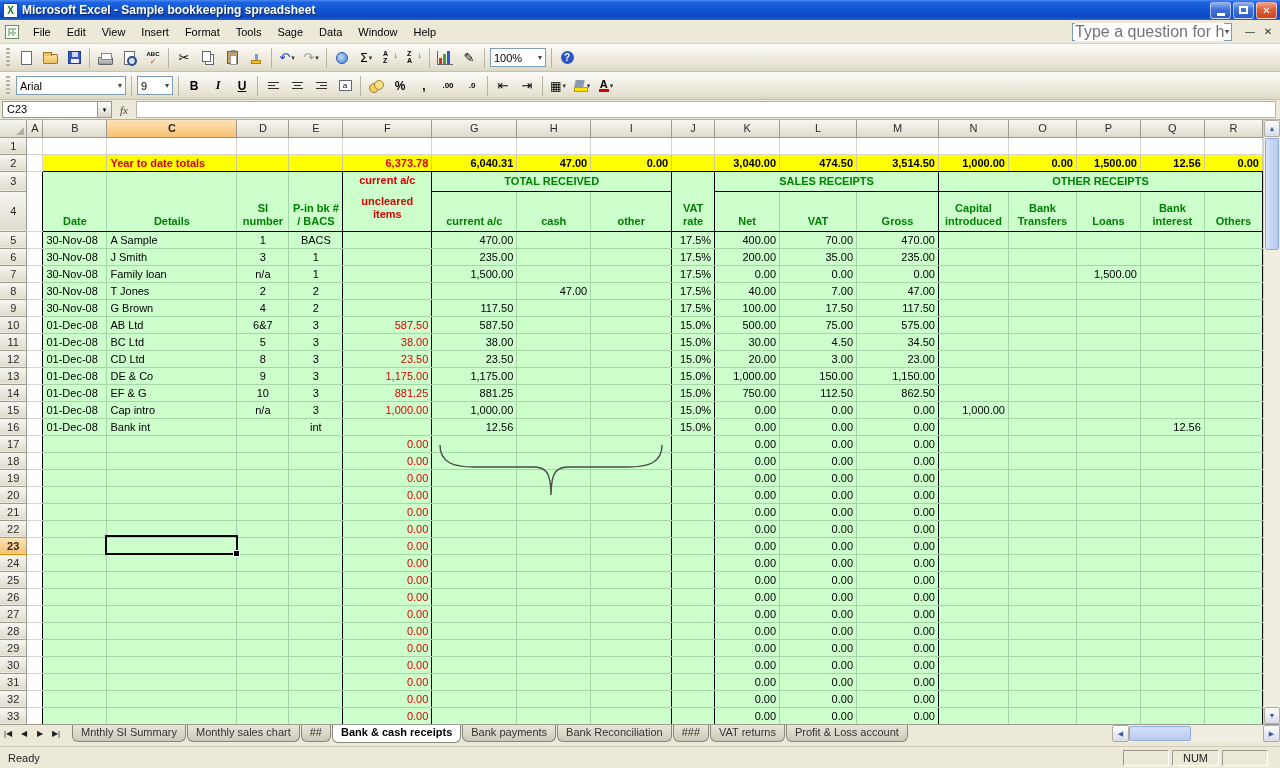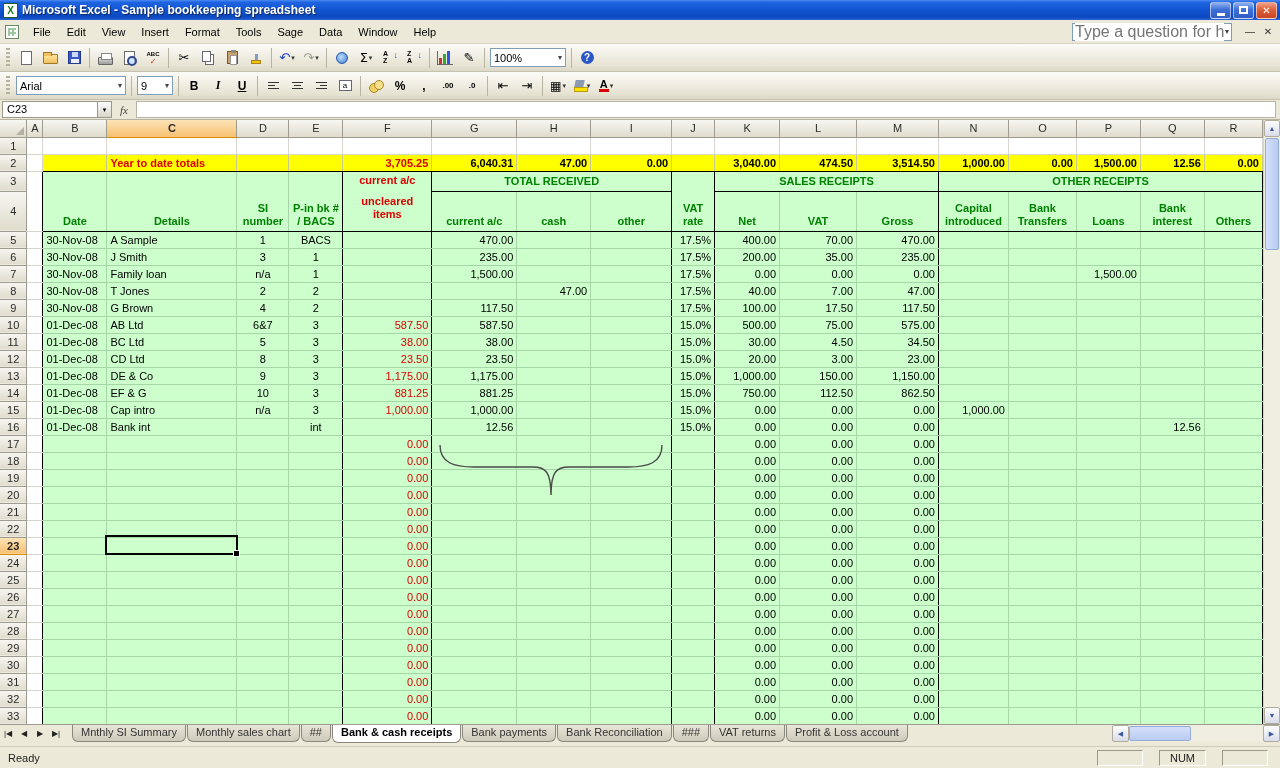--- a/index.html
+++ b/index.html
@@ -69,21 +69,21 @@
   .paste::after{content:"";position:absolute;top:-2px;left:3px;width:5px;height:3px;background:#888}
   .brush{width:10px;height:4px;background:#f5c400;border:1px solid #a8841a;margin-top:9px}
   .brush::before{content:"";position:absolute;top:-7px;left:3px;width:3px;height:6px;background:#8899c8}
   .globe{width:12px;height:12px;border-radius:50%;background:radial-gradient(circle at 4px 4px,#bfe0ff,#3a78d0);border:1px solid #2a5aa8}
   .sortaz{display:inline-flex;flex-direction:column;font-size:7px;font-weight:bold;line-height:7px;width:16px;height:15px;padding-left:1px;position:relative}
   .sortaz s{text-decoration:none;position:absolute;right:0;top:2px;font-size:9px;color:#2244cc}
   .chart{display:inline-flex;align-items:flex-end;gap:1px;width:16px;height:14px;border-left:1px solid #666;border-bottom:1px solid #666;padding:0 1px}
   .chart b{width:3px}.chart .c1{height:6px;background:#cc3333}.chart .c2{height:10px;background:#33aa33}.chart .c3{height:13px;background:#3355dd}
   .help{background:#2a56c6;color:#fff;border-radius:50%;width:13px;height:13px;line-height:13px;text-align:center;font-weight:bold;font-size:10px}
   .combo{display:inline-flex;align-items:center;justify-content:space-between;background:#fff;border:1px solid #7f9db9;height:19px;padding:0 3px;margin:0 2px;font-size:11px}
-  .zoombox{width:76px}.fname{width:110px}.fsize{width:36px}
+  .zoombox{width:56px}.fname{width:110px}.fsize{width:36px}
   .bI{font-weight:bold;font-size:12px}.iI{font-style:italic;font-family:"Liberation Serif",serif;font-weight:bold;font-size:12px}
   .uI{text-decoration:underline;font-weight:bold;font-size:12px}
   .al{display:inline-block;width:11px;height:10px;background-repeat:no-repeat;
      background-image:linear-gradient(#333,#333),linear-gradient(#333,#333),linear-gradient(#333,#333),linear-gradient(#333,#333);
      background-size:11px 1px,7px 1px,11px 1px,7px 1px}
   .al-l{background-position:0 1px,0 4px,0 7px,0 10px}
   .al-c{background-position:0 1px,2px 4px,0 7px,2px 10px}
   .al-r{background-position:0 1px,4px 4px,0 7px,4px 10px}
   .mc{width:13px;height:11px;border:1px solid #667;font-size:8px;line-height:9px;text-align:center;background:#fff}
   .coins{width:14px;height:11px}
@@ -148,21 +148,21 @@
   .tabbar{position:absolute;top:724px;left:0;width:1280px;height:22px;background:#ece9d8;display:flex;align-items:flex-start;border-top:1px solid #9e9c90}
   .tnav{width:16px;height:17px;text-align:center;line-height:17px;font-size:8px;color:#222}
   .tabs{display:flex;margin-left:8px}
   .tab{height:17px;line-height:15px;padding:0 8px;background:linear-gradient(#e9e6d9,#cdc9ba);
     border:1px solid #8a887c;border-top:none;border-radius:0 0 6px 6px;margin-right:1px;color:#333;white-space:nowrap}
   .tab.active{background:#fff;font-weight:bold;color:#000;height:18px}
 
   
   .statusbar{position:absolute;top:746px;left:0;width:1280px;height:22px;background:#ece9d8;border-top:1px solid #cfccba;
     display:flex;align-items:center;padding:0 8px;color:#222}
-  .sboxes{margin-left:auto;display:flex;gap:16px;margin-right:4px}
+  .sboxes{margin-left:auto;display:flex;gap:3px;margin-right:4px}
   .sbox{height:16px;line-height:14px;border:1px solid;border-color:#9c998a #fff #fff #9c998a;padding:0 10px;min-width:46px;text-align:center}
 </style>
 </head>
 <body>
 
 <div class="win">
 
   <div class="titlebar">
     <i class="appicon">X</i>
     <span class="titletxt">Microsoft Excel - Sample bookkeeping spreadsheet</span>
@@ -507,21 +507,21 @@
             <td class="c w"></td>
             <td class="c w"></td>
           </tr>
           <tr style="height:17px">
             <td class="rhd">2</td>
             <td class="c w"></td>
             <td class="c y bkb"></td>
             <td class="c y bkb tl red bold">Year to date totals</td>
             <td class="c y bkb"></td>
             <td class="c y bkb"></td>
-            <td class="c y bkb tr bold red">3,705.25</td>
+            <td class="c y bkb tr bold red">6,373.78</td>
             <td class="c y bkb tr bold">6,040.31</td>
             <td class="c y bkb tr bold">47.00</td>
             <td class="c y bkb tr bold">0.00</td>
             <td class="c y bkb"></td>
             <td class="c y bkb tr bold">3,040.00</td>
             <td class="c y bkb tr bold">474.50</td>
             <td class="c y bkb tr bold">3,514.50</td>
             <td class="c y bkb tr bold">1,000.00</td>
             <td class="c y bkb tr bold">0.00</td>
             <td class="c y bkb tr bold">1,500.00</td>

